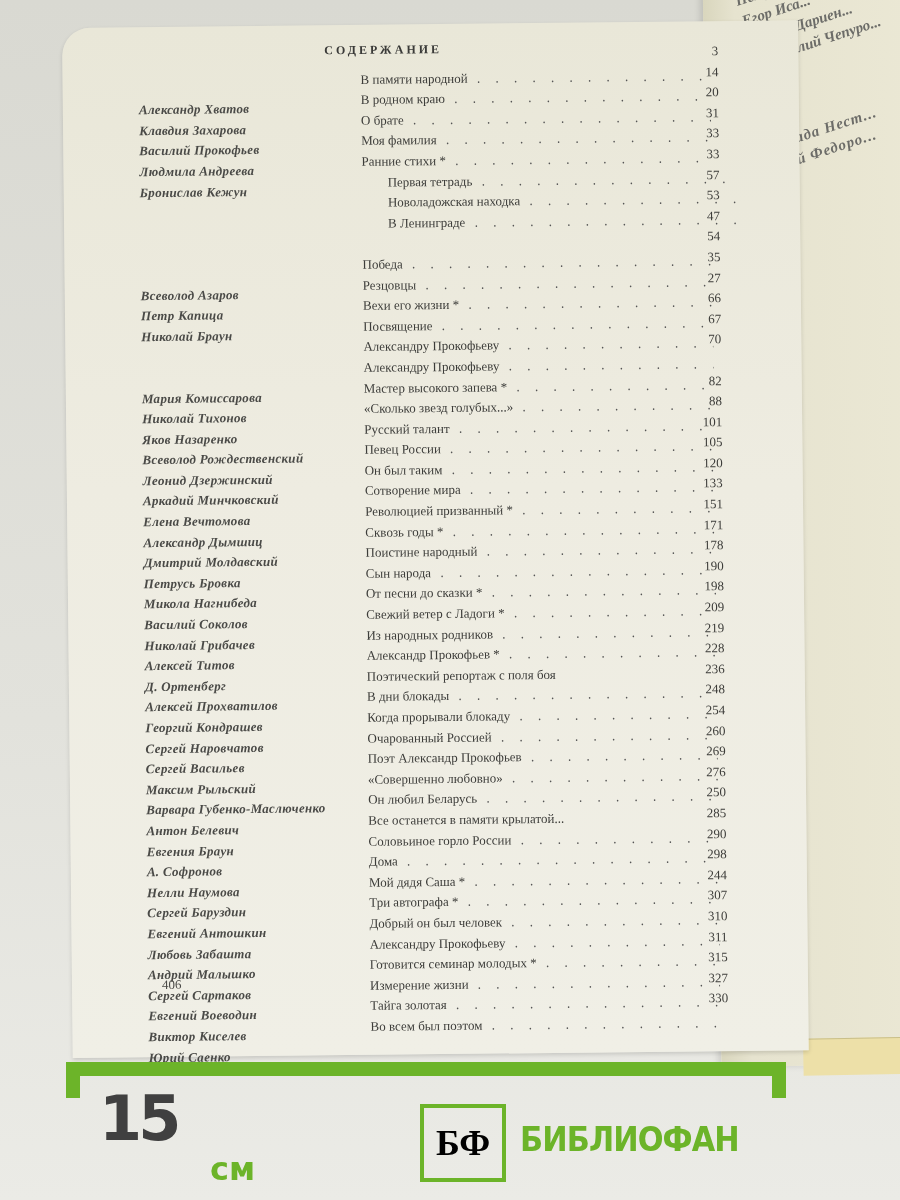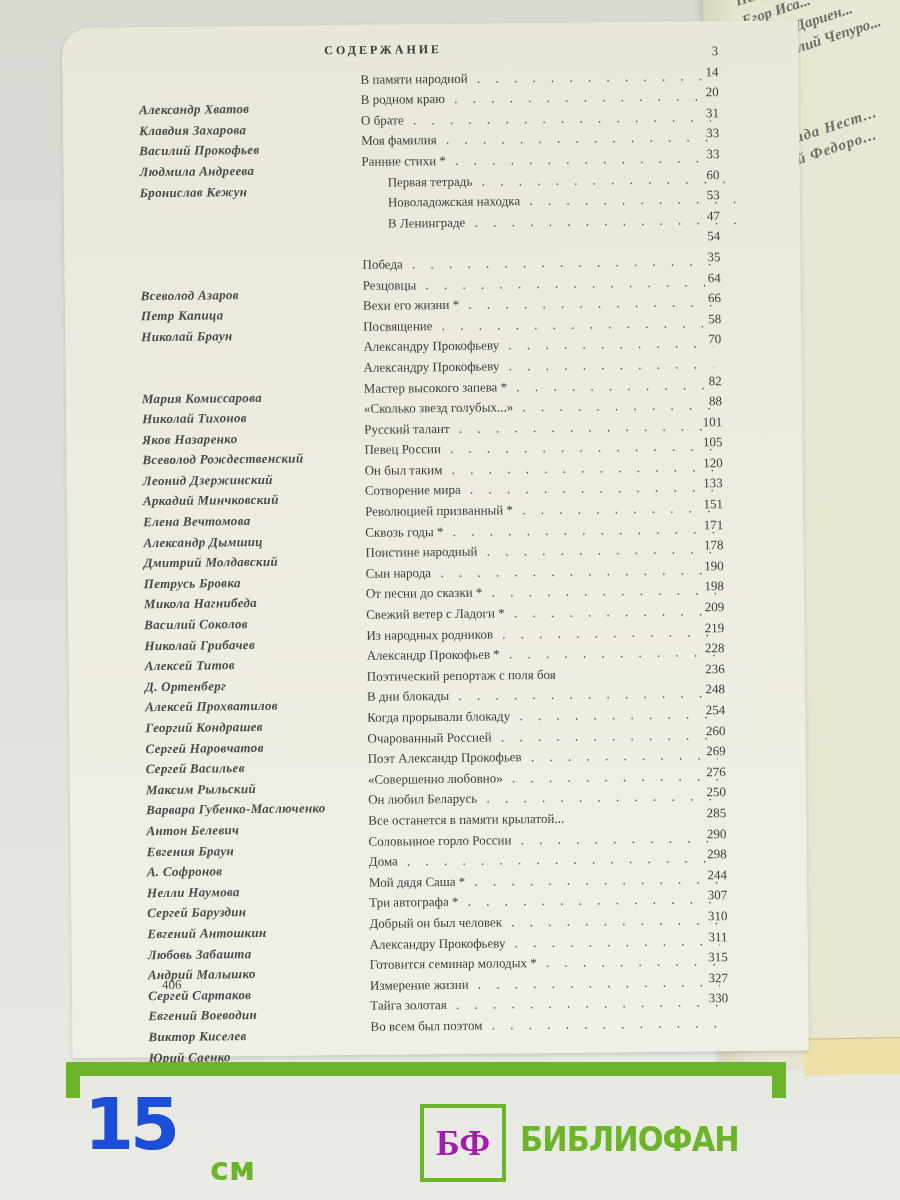--- a/index.html
+++ b/index.html
@@ -64,33 +64,33 @@
   }
   .folio { position:absolute; left:90px; top:950px; font-size:13px; color:#4a4a47; }
   
   .bar {
     position:absolute; left:66px; top:1062px; width:720px; height:14px;
     background:#6cb429;
   }
   .bar-left { position:absolute; left:66px; top:1062px; width:14px; height:36px; background:#6cb429; }
   .bar-right { position:absolute; left:772px; top:1062px; width:14px; height:36px; background:#6cb429; }
   .size-num {
-    position:absolute; left:84px; top:1088px;
-    font-family:"DejaVu Sans", sans-serif; font-weight:bold; font-size:72px; color:#1d4ed8; letter-spacing:-4px;
+    position:absolute; left:99px; top:1088px;
+    font-family:"DejaVu Sans", sans-serif; font-weight:bold; font-size:62px; color:#404040; letter-spacing:-4px;
     line-height:1;
   }
   .size-unit {
     position:absolute; left:210px; top:1150px;
     font-family:"DejaVu Sans", sans-serif; font-weight:bold; font-size:32px; color:#6cb429;text-align:center;
   }
   .logo-box {
     position:absolute; left:420px; top:1104px; width:86px; height:78px;
     border:4px solid #6cb429; box-sizing:border-box;
     display:flex; align-items:center; justify-content:center;
-    font-family:"Liberation Serif", serif; font-weight:bold; font-size:36px; color:#a21caf;
+    font-family:"Liberation Serif", serif; font-weight:bold; font-size:36px; color:#000000;
   }
   .brand {
     position:absolute; left:520px; top:1120px;
     font-family:"DejaVu Sans", sans-serif; font-weight:bold; font-size:33px; color:#6cb429;
     letter-spacing:-1px; transform:scaleX(0.92); transform-origin:left top;
   }
 </style>
 </head>
 <body>
 
@@ -139,21 +139,21 @@
         <span class="page-no">33</span>
       </div>
       <div class="row">
         <span class="author">Людмила Андреева</span>
         <span class="title">Ранние стихи *</span>
         <span class="page-no">33</span>
       </div>
       <div class="row">
         <span class="author">Бронислав Кежун</span>
         <span class="title indent">Первая тетрадь</span>
-        <span class="page-no">60</span>
+        <span class="page-no">57</span>
       </div>
       <div class="row">
         <span class="author"></span>
         <span class="title indent">Новоладожская находка</span>
         <span class="page-no">53</span>
       </div>
       <div class="row">
         <span class="author"></span>
         <span class="title indent">В Ленинграде</span>
         <span class="page-no">47</span>
@@ -164,31 +164,31 @@
         <span class="page-no">54</span>
       </div>
       <div class="row">
         <span class="author"></span>
         <span class="title">Победа</span>
         <span class="page-no">35</span>
       </div>
       <div class="row">
         <span class="author">Всеволод Азаров</span>
         <span class="title">Резцовцы</span>
-        <span class="page-no">64</span>
+        <span class="page-no">27</span>
       </div>
       <div class="row">
         <span class="author">Петр Капица</span>
         <span class="title">Вехи его жизни *</span>
         <span class="page-no">66</span>
       </div>
       <div class="row">
         <span class="author">Николай Браун</span>
         <span class="title">Посвящение</span>
-        <span class="page-no">58</span>
+        <span class="page-no">67</span>
       </div>
       <div class="row">
         <span class="author"></span>
         <span class="title">Александру Прокофьеву</span>
         <span class="page-no">70</span>
       </div>
       <div class="row">
         <span class="author"></span>
         <span class="title">Александру Прокофьеву</span>
         <span class="page-no"></span>

